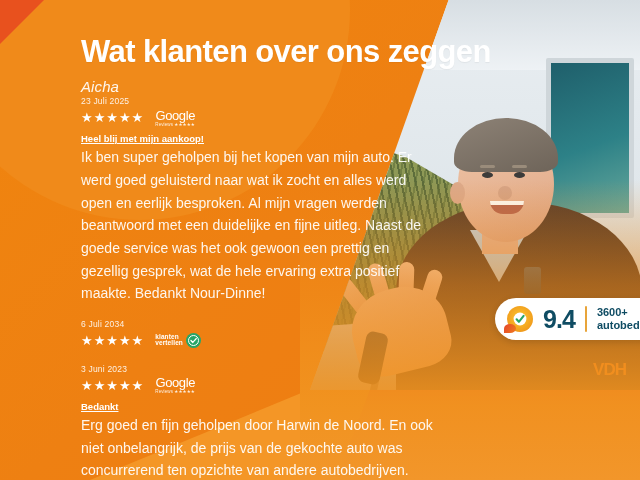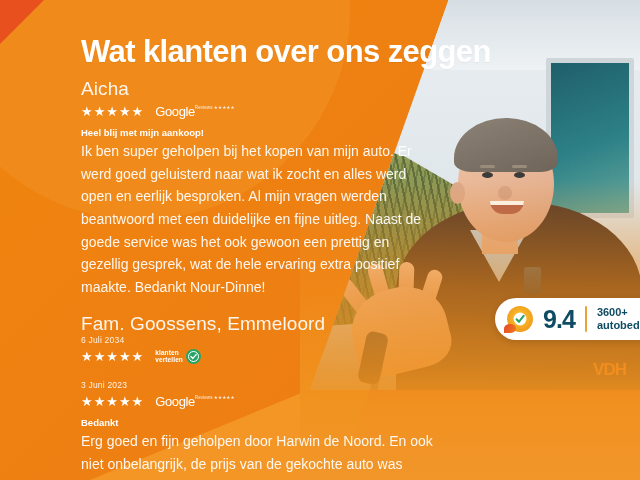--- a/index.html
+++ b/index.html
@@ -283,25 +283,26 @@
   }
 
   .reviews {
     position: absolute;
     left: 38px;
     top: 78px;
     width: 380px;
   }
   .review { margin-bottom: 14px; }
   .review-name {
-    font-size: 19px;
+    font-size: 15px;
     font-weight: 400;
     color: rgba(255,255,255,.92);
     line-height: 1.15;
     letter-spacing: .1px;
+    font-style: italic;
   }
   .review-date {
     font-size: 8.5px;
     color: rgba(255,255,255,.88);
     margin-top: 1px;
     letter-spacing: .2px;
   }
   .rating-row {
     display: flex;
     align-items: center;
@@ -314,22 +315,22 @@
     gap: 3px;
     font-size: 13px;
     color: #ffffff;
     line-height: 1;
     letter-spacing: 1px;
   }
 
   
   .google-logo {
     display: flex;
-    flex-direction: row;
-    align-items: flex-start;
+    flex-direction: column;
+    align-items: flex-end;
     line-height: 1;
   }
   .google-word {
     font-size: 13px;
     font-weight: 400;
     color: #ffffff;
     letter-spacing: -0.4px;
     font-family: "Liberation Sans", sans-serif;
   }
   .google-sub {
@@ -363,20 +364,21 @@
     align-items: center;
     justify-content: center;
   }
   .kv-mark svg { display: block; }
 
   .review-title {
     font-size: 9.5px;
     font-weight: 700;
     color: #ffffff;
     margin-top: 6px;
+    text-decoration: underline;
   }
   .review-body {
     font-size: 14px;
     line-height: 1.62;
     color: rgba(255,255,255,.93);
     margin-top: 2px;
     max-width: 352px;
   }
 
   
@@ -482,33 +484,33 @@
   <div class="bg-bottom-sliver"></div>
 
   <div class="content">
 
     <div class="headline">Wat klanten over ons zeggen</div>
 
     <div class="reviews">
 
       <div class="review">
         <div class="review-name">Aicha</div>
+        <div class="review-date">23 Juli 2025</div>
         <div class="rating-row">
           <div class="stars">★★★★★</div>
           <div class="google-logo">
             <div class="google-word">Google</div>
             <div class="google-sub">Reviews ★★★★★</div>
           </div>
         </div>
         <div class="review-title">Heel blij met mijn aankoop!</div>
         <div class="review-body">Ik ben super geholpen bij het kopen van mijn auto. Er werd goed geluisterd naar wat ik zocht en alles werd open en eerlijk besproken. Al mijn vragen werden beantwoord met een duidelijke en fijne uitleg. Naast de goede service was het ook gewoon een prettig en gezellig gesprek, wat de hele ervaring extra positief maakte. Bedankt Nour-Dinne!</div>
       </div>
 
       <div class="review">
-        <div class="review-name">Fam. Goossens, Emmeloord</div>
         <div class="review-date">6 Juli 2034</div>
         <div class="rating-row">
           <div class="stars">★★★★★</div>
           <div class="kv-logo">
             <div class="kv-words">
               <span>klanten</span>
               <span>vertellen</span>
             </div>
             <div class="kv-mark">
               <svg width="11" height="11" viewBox="0 0 11 11">

